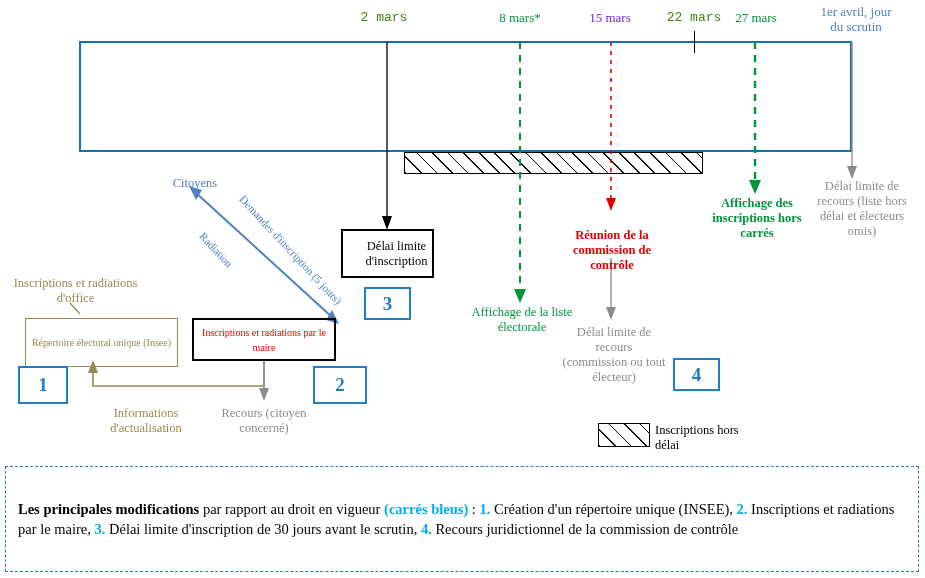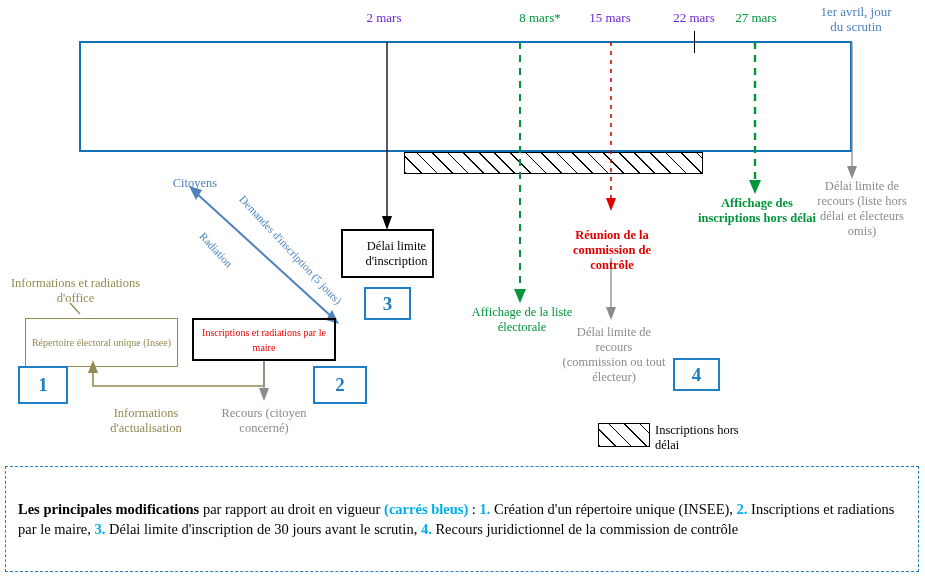--- a/index.html
+++ b/index.html
@@ -2,21 +2,21 @@
 <html><head>
 <meta charset="utf-8">
 <style>
   html,body{margin:0;padding:0;background:#fff;}
   body{width:925px;height:578px;position:relative;overflow:hidden;
        font-family:"Liberation Serif",serif;}
   .abs{position:absolute;}
 
   
   .datelbl{position:absolute;font-size:13px;line-height:15px;text-align:center;white-space:nowrap;}
-  .d-black{color:#6d28d9;}
+  .d-black{color:#4d7c0f;font-family:Liberation Mono, monospace;}
   .d-green{color:#00953b;}
   .d-red{color:#6d28d9;}
   .d-blue{color:#4f81bd;}
 
   
   #timeline-box{position:absolute;left:79px;top:41px;width:773px;height:111px;
       border:2px solid #1072b8;box-sizing:border-box;background:#fff;}
   .tick-22{position:absolute;left:694px;top:31px;height:22px;border-left:1px solid #000;}
 
   
@@ -63,21 +63,21 @@
 
   
   .rot{position:absolute;color:#4f81bd;font-size:11px;white-space:nowrap;
        transform-origin:0 0;}
 </style>
 </head>
 <body>
 
 <div class="datelbl d-black" style="left:344px;top:10px;width:80px;">2 mars</div>
 
-<div class="datelbl d-green" style="left:500px;top:10px;width:80px;">8 mars*</div>
+<div class="datelbl d-green" style="left:480px;top:10px;width:80px;">8 mars*</div>
 
 <div class="datelbl d-red" style="left:570px;top:10px;width:80px;">15 mars</div>
 
 <div class="datelbl d-black" style="left:654px;top:10px;width:80px;">22 mars</div>
 
 <div class="datelbl d-green" style="left:718px;top:10px;width:76px;">27 mars</div>
 
 <div class="datelbl d-blue" style="left:800px;top:4px;width:112px;">
   <span>1er avril, jour</span><br>
   <span>du scrutin</span>
@@ -130,25 +130,25 @@
 <div id="delai-box" class="boxed">
   <span>Délai limite d'inscription</span>
 </div>
 
 <div class="tblk t-green" style="left:470px;top:305px;width:104px;">Affichage de la liste électorale</div>
 
 <div class="tblk t-red bold" style="left:551px;top:228px;width:122px;">Réunion de la commission de contrôle</div>
 
 <div class="tblk t-gray" style="left:562px;top:325px;width:104px;">Délai limite de recours (commission ou tout électeur)</div>
 
-<div class="tblk t-green bold" style="left:697px;top:196px;width:120px;">Affichage des inscriptions hors délai</div>
+<div class="tblk t-green bold" style="left:697px;top:196px;width:120px;">Affichage des inscriptions hors carrés</div>
 
 <div class="tblk t-gray" style="left:812px;top:179px;width:100px;">Délai limite de recours (liste hors délai et électeurs omis)</div>
 
-<div class="tblk t-olive" style="left:8px;top:276px;width:135px;">Informations et radiations d'office</div>
+<div class="tblk t-olive" style="left:8px;top:276px;width:135px;">Inscriptions et radiations d'office</div>
 
 <div id="repertoire-box" class="boxed">
   <span>Répertoire électoral unique (Insee)</span>
 </div>
 
 <div id="maire-box" class="boxed">
   <span>Inscriptions et radiations par le maire</span>
 </div>
 
 <div class="tblk t-olive" style="left:86px;top:406px;width:120px;">Informations d'actualisation</div>

